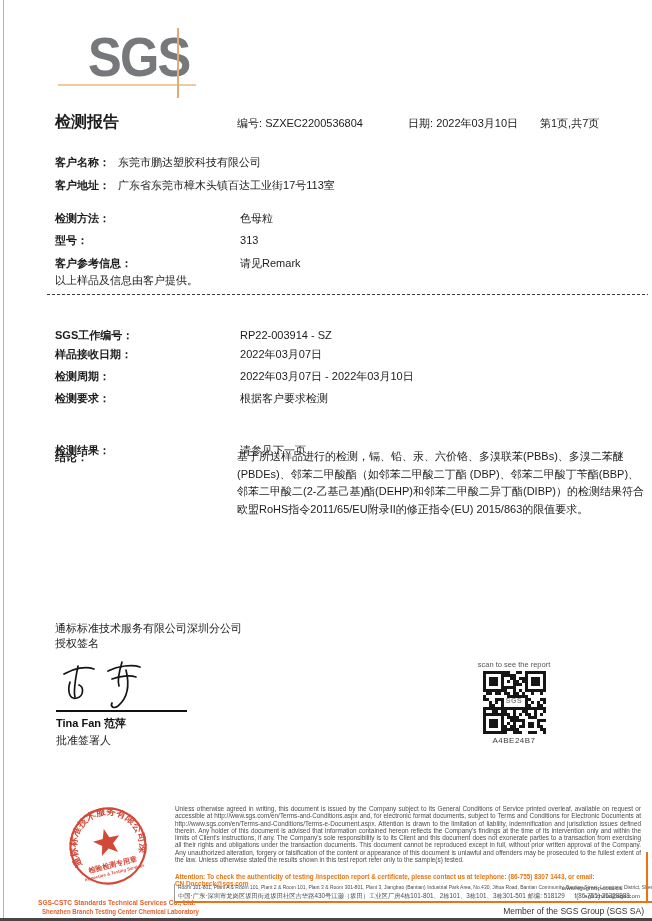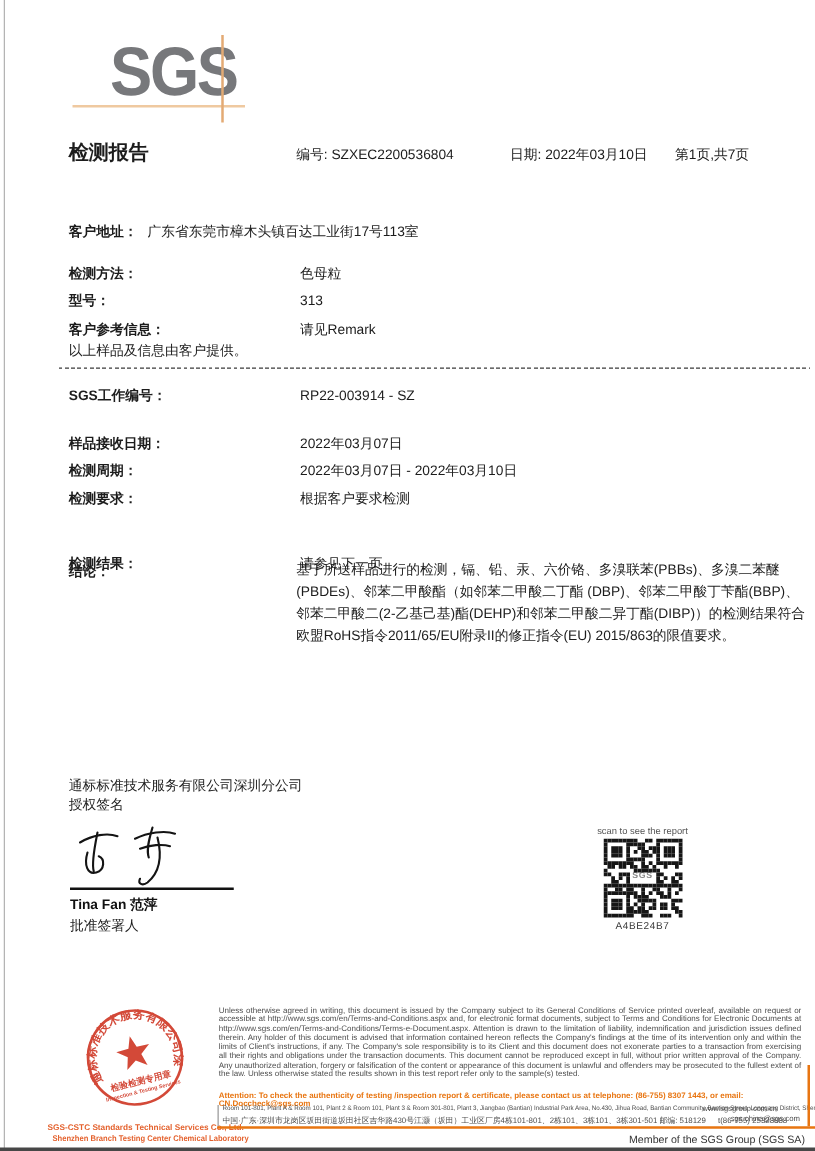--- a/index.html
+++ b/index.html
@@ -95,41 +95,45 @@
   <div class="hdr hdr-no">
     <span>编号:</span>
     <span>SZXEC2200536804</span>
   </div>
   <div class="hdr hdr-date">
     <span>日期:</span>
     <span>2022年03月10日</span>
   </div>
   <div class="hdr hdr-page">第1页,共7页</div>
 
+  <div class="row" style="top:155px">
+    <span class="lbl w60">客户名称：</span>
+    <span class="val">东莞市鹏达塑胶科技有限公司</span>
+  </div>
   <div class="row" style="top:178px">
     <span class="lbl w60">客户地址：</span>
     <span class="val">广东省东莞市樟木头镇百达工业街17号113室</span>
   </div>
   <div class="row" style="top:211px">
     <span class="lbl w182">检测方法：</span>
     <span class="val">色母粒</span>
   </div>
   <div class="row" style="top:233px">
     <span class="lbl w182">型号：</span>
     <span class="val">313</span>
   </div>
   <div class="row" style="top:256px">
     <span class="lbl w182">客户参考信息：</span>
     <span class="val">请见Remark</span>
   </div>
   <div class="note" style="top:273px">以上样品及信息由客户提供。</div>
 
   <div class="dashed-sep"></div>
 
-  <div class="row" style="top:309px">
+  <div class="row" style="top:328px">
     <span class="lbl w182">SGS工作编号：</span>
     <span class="val">RP22-003914 - SZ</span>
   </div>
   <div class="row" style="top:347px">
     <span class="lbl w182">样品接收日期：</span>
     <span class="val">2022年03月07日</span>
   </div>
   <div class="row" style="top:369px">
     <span class="lbl w182">检测周期：</span>
     <span class="val">2022年03月07日 - 2022年03月10日</span>

